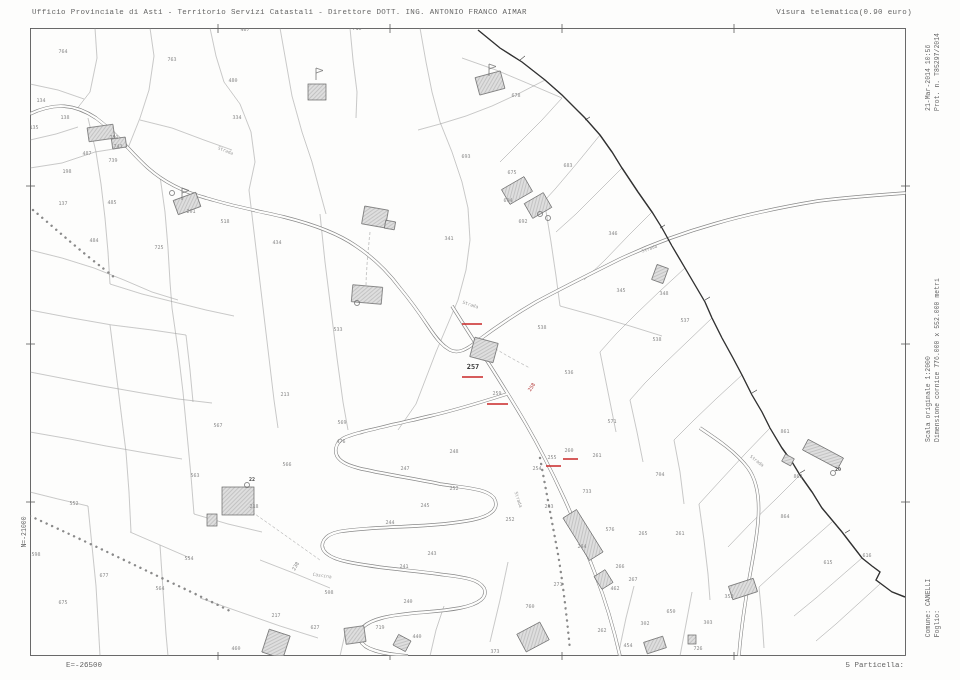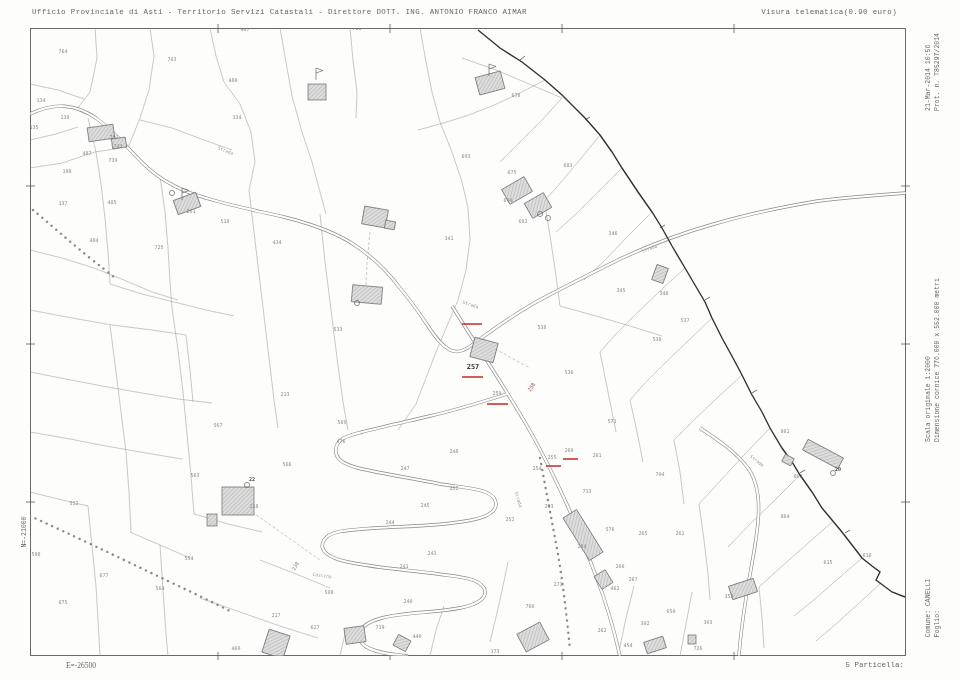--- a/index.html
+++ b/index.html
@@ -1,20 +1,20 @@
 <!DOCTYPE html>
 <html><head>
 <meta charset="utf-8">
 <style>
   html,body{margin:0;padding:0;background:#e9e9e9;}
   #page{position:relative;width:960px;height:680px;background:#fdfdfc;overflow:hidden;
         font-family:"Liberation Mono","DejaVu Sans Mono",monospace;color:#555;}
   .hdr{position:absolute;top:8px;font-size:7.5px;letter-spacing:.35px;color:#666;white-space:nowrap;}
   #hdr-left{left:32px;}
-  #hdr-right{right:63px;margin-left:48px;}
+  #hdr-right{right:48px;margin-left:48px;}
   .vtxt{position:absolute;font-size:6.5px;color:#666;white-space:nowrap;line-height:9px;
         transform:translate(-50%,-50%) rotate(-90deg);text-align:left;}
   .btxt{position:absolute;font-size:7.5px;color:#666;white-space:nowrap;}
   svg{position:absolute;left:0;top:0;}
   .frame{fill:none;stroke:#5a5a5a;stroke-width:.9;}
   .ftick{stroke:#5a5a5a;stroke-width:.8;}
   .mesh{fill:none;stroke:#9c9c9c;stroke-width:.55;}
   .dsh{fill:none;stroke:#a5a5a5;stroke-width:.6;stroke-dasharray:3 2;}
   .dots{fill:none;stroke:#8a8a8a;stroke-width:2.4;stroke-dasharray:.1 6;stroke-linecap:round;}
   .road-c{fill:none;stroke:#8a8a8a;stroke-width:3.4;}
@@ -46,21 +46,21 @@
     <div>Scala originale 1:2000</div>
     <div>Dimensione cornice 776.000 x 552.000 metri</div>
   </div>
   <div class="vtxt" style="left:933px;top:608px;">
     <div>Comune: CANELLI</div>
     <div>Foglio:</div>
   </div>
 
   <div class="vtxt" style="left:24px;top:532px;">N=-21000</div>
 
-  <div class="btxt" style="left:66px;top:661px;font-family:Liberation Serif, serif;">E=-26500</div>
+  <div class="btxt" style="left:66px;top:661px;">E=-26500</div>
   <div class="btxt" style="right:56px;top:661px;">5 Particella:</div>
 
   <svg id="map-svg" width="960" height="680" viewBox="0 0 960 680">
     <defs>
       <pattern id="hatch" width="3" height="3" patternUnits="userSpaceOnUse" patternTransform="rotate(45)">
         <rect width="3" height="3" fill="#dedede"></rect>
         <line x1="0" y1="0" x2="0" y2="3" stroke="#a8a8a8" stroke-width="1"></line>
       </pattern>
       <clipPath id="mapclip">
           <rect x="30.5" y="28.5" width="875" height="627"></rect>

